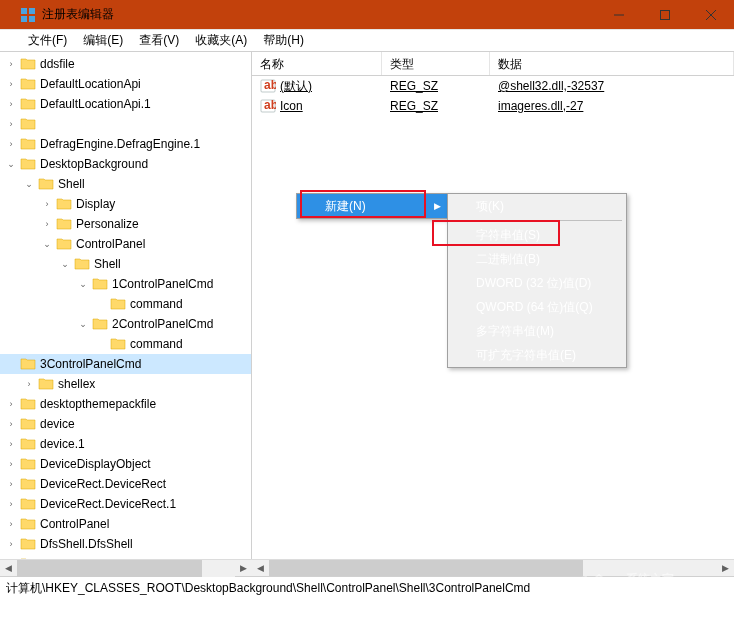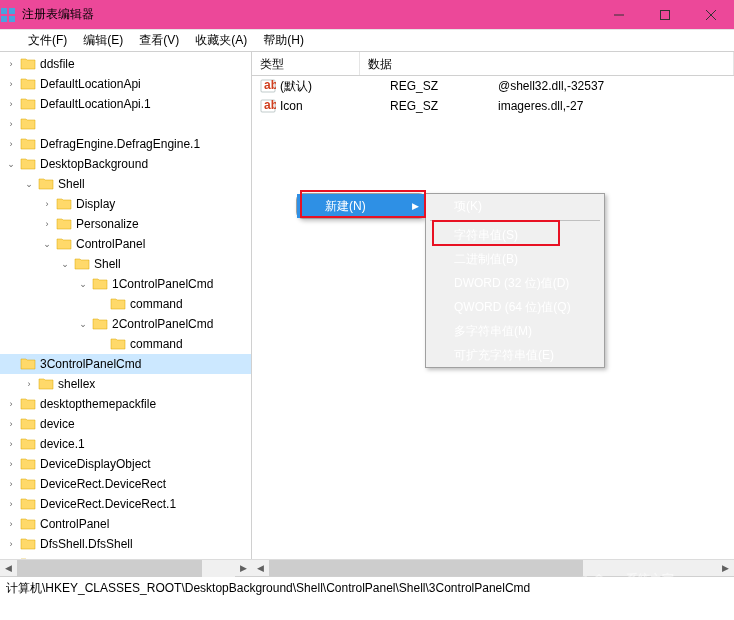--- a/index.html
+++ b/index.html
@@ -1,18 +1,18 @@
 <!DOCTYPE html>
 <html><head>
 <meta charset="utf-8">
 <style>
 * { box-sizing: border-box; margin: 0; padding: 0; font-family: "Microsoft YaHei", "Segoe UI", sans-serif; font-size: 12px; }
 body { width: 734px; height: 620px; background: #fff; position: relative; overflow: hidden; }
 
-.titlebar { height: 30px; background: #ec4899; display: flex; align-items: center; padding-left: 0; border-bottom: 1px solid #e5e5e5; }
+.titlebar { height: 30px; background: #c2410c; display: flex; align-items: center; padding-left: 20px; border-bottom: 1px solid #e5e5e5; }
 .titlebar .app-icon { width: 16px; height: 16px; margin-right: 6px; display: flex; align-items: center; justify-content: center; }
 .titlebar .title { flex: 1; }
 .titlebar .win-btn { width: 46px; height: 30px; display: flex; align-items: center; justify-content: center; color: #333; }
 
 .menubar { height: 22px; display: flex; align-items: center; padding-left: 20px; border-bottom: 1px solid #d0d0d0; }
 .menubar .menu-item { padding: 2px 8px; }
 
 .main { display: flex; height: 524px; }
 .tree-panel { width: 252px; border-right: 1px solid #d0d0d0; overflow: auto; padding-top: 2px; }
 .list-panel { flex: 1; overflow: auto; position: relative; }
@@ -24,21 +24,21 @@
 .folder-icon { width: 16px; height: 14px; margin: 0 4px 0 2px; }
 .folder-icon svg { display: block; }
 
 .list-header { display: flex; height: 24px; border-bottom: 1px solid #d0d0d0; background: #fff; position: sticky; top: 0; }
 .list-header .col { padding: 4px 8px; border-right: 1px solid #e5e5e5; }
 .col-name { width: 130px; }
 .col-type { width: 108px; }
 .col-data { flex: 1; }
 
 .list-row { display: flex; height: 20px; align-items: center; }
-.list-row .cell { padding: 0 8px; overflow: hidden; text-overflow: ellipsis; white-space: nowrap; }
+.list-row .cell { padding: 0 8px; overflow: hidden; text-overflow: ellipsis; white-space: nowrap; text-decoration: underline; }
 .value-icon { width: 16px; height: 16px; margin-right: 4px; flex-shrink: 0; }
 .cell-name { width: 130px; display: flex; align-items: center; }
 .cell-type { width: 108px; }
 .cell-data { flex: 1; }
 
 .context-menu { position: absolute; background: #f0f0f0; border: 1px solid #a0a0a0; box-shadow: 2px 2px 4px rgba(0,0,0,0.25); z-index: 100; }
 .context-item { padding: 4px 18px 4px 28px; white-space: nowrap; display: flex; align-items: center; height: 24px; position: relative; }
 .context-item.highlighted { background: #2e90e5; color: #fff; }
 .context-item .arrow { position: absolute; right: 6px; font-size: 9px; }
 .submenu { position: absolute; left: 100%; top: -1px; background: #f0f0f0; border: 1px solid #a0a0a0; box-shadow: 2px 2px 4px rgba(0,0,0,0.25); min-width: 180px; }
@@ -324,20 +324,21 @@
           <svg width="16" height="14" viewBox="0 0 16 14">
             <path d="M1 2 L6 2 L7 3 L15 3 L15 12 L1 12 Z" fill="#ffd96a" stroke="#d9a400" stroke-width="0.5"></path>
           </svg>
         </span>
         <span>DfsShell.DfsShell.1</span>
       </div>
       <div class="tree-node" style="padding-left: 4px;"></div>
     </div>
   <div class="list-panel">
     <div class="list-header">
+      <div class="col col-name">名称</div>
       <div class="col col-type">类型</div>
       <div class="col col-data">数据</div>
     </div>
     <div id="list-body">
         <div class="list-row">
           <div class="cell cell-name">
             <span class="value-icon"><svg width="16" height="16" viewBox="0 0 16 16">
                 <rect x="1" y="2" width="14" height="12" rx="1" fill="#fff" stroke="#9aa" stroke-width="0.6"></rect>
                 <text x="4" y="11" font-size="7" fill="#d04020" font-weight="bold">ab</text>
               </svg></span>
@@ -352,21 +353,21 @@
                 <rect x="1" y="2" width="14" height="12" rx="1" fill="#fff" stroke="#9aa" stroke-width="0.6"></rect>
                 <text x="4" y="11" font-size="7" fill="#d04020" font-weight="bold">ab</text>
               </svg></span>
             <span>Icon</span>
           </div>
           <div class="cell cell-type">REG_SZ</div>
           <div class="cell cell-data">imageres.dll,-27</div>
         </div>
       </div>
 
-    <div class="context-menu" style="left:44px; top:141px; width:130px;border-radius:7px;">
+    <div class="context-menu" style="left:44px; top:141px; width:152px;">
       <div class="context-item highlighted">
         <span>新建(N)</span>
         <span class="arrow">▶</span>
         <div class="submenu">
           <div class="context-item">项(K)</div>
           <div style="height:1px;background:#c0c0c0;margin:2px 4px;"></div>
           <div class="context-item">字符串值(S)</div>
           <div class="context-item">二进制值(B)</div>
           <div class="context-item">DWORD (32 位)值(D)</div>
           <div class="context-item">QWORD (64 位)值(Q)</div>

